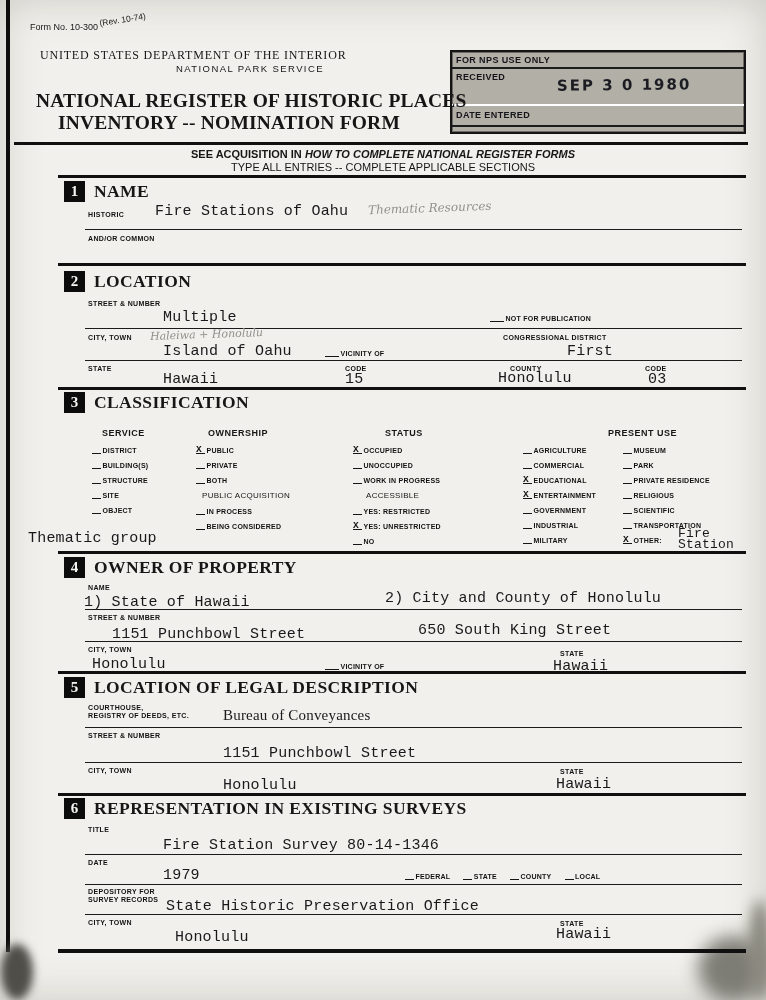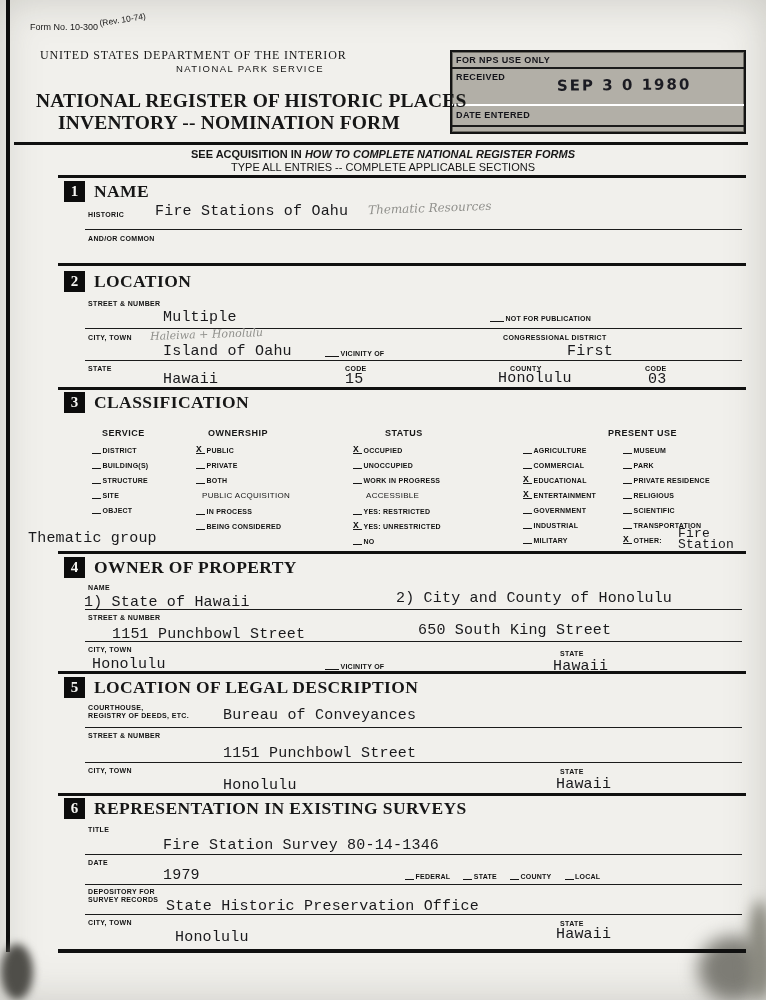--- a/index.html
+++ b/index.html
@@ -339,21 +339,21 @@
   <span class="typed" style="left:678px;top:528px;font-size:13px;line-height:11px;width:62px;white-space:normal;">Fire Station</span>
   <span class="typed" style="left:28px;top:530px;">Thematic group</span>
   <div class="rule" style="left:58px;top:551px;width:688px;"></div>
 
   <div class="sec" style="left:64px;top:557px;">
     <span class="secnum">4</span>
     <span class="sectitle">OWNER OF PROPERTY</span>
   </div>
   <span class="lbl" style="left:88px;top:584px;">NAME</span>
   <span class="typed" style="left:84px;top:594px;">1) State of Hawaii</span>
-  <span class="typed" style="left:396px;top:590px;">2) City and County of Honolulu</span>
+  <span class="typed" style="left:385px;top:590px;">2) City and County of Honolulu</span>
   <div class="tline" style="left:85px;top:609px;width:657px;"></div>
   <span class="lbl" style="left:88px;top:614px;">STREET &amp; NUMBER</span>
   <span class="typed" style="left:112px;top:626px;">1151 Punchbowl Street</span>
   <span class="typed" style="left:418px;top:622px;">650 South King Street</span>
   <div class="tline" style="left:85px;top:641px;width:657px;"></div>
   <span class="lbl" style="left:88px;top:646px;">CITY, TOWN</span>
   <span class="typed" style="left:92px;top:656px;">Honolulu</span>
   <div class="ck" style="left:325px;top:662px;">
     <span class="bl w">
         <i class="mk"></i>
@@ -363,21 +363,21 @@
   <span class="lbl" style="left:560px;top:650px;">STATE</span>
   <span class="typed" style="left:553px;top:658px;">Hawaii</span>
   <div class="rule" style="left:58px;top:671px;width:688px;"></div>
 
   <div class="sec" style="left:64px;top:677px;">
     <span class="secnum">5</span>
     <span class="sectitle">LOCATION OF LEGAL DESCRIPTION</span>
   </div>
   <span class="lbl" style="left:88px;top:704px;">COURTHOUSE,</span>
   <span class="lbl" style="left:88px;top:712px;">REGISTRY OF DEEDS, ETC.</span>
-  <span class="typed" style="left:223px;top:707px;">Bureau of Conveyances</span>
+  <span class="typed" style="left:223px;top:707px;font-family:Liberation Serif, serif;">Bureau of Conveyances</span>
   <div class="tline" style="left:85px;top:727px;width:657px;"></div>
   <span class="lbl" style="left:88px;top:732px;">STREET &amp; NUMBER</span>
   <span class="typed" style="left:223px;top:745px;">1151 Punchbowl Street</span>
   <div class="tline" style="left:85px;top:762px;width:657px;"></div>
   <span class="lbl" style="left:88px;top:767px;">CITY, TOWN</span>
   <span class="typed" style="left:223px;top:777px;">Honolulu</span>
   <span class="lbl" style="left:560px;top:768px;">STATE</span>
   <span class="typed" style="left:556px;top:776px;">Hawaii</span>
   <div class="rule" style="left:58px;top:793px;width:688px;"></div>
 

